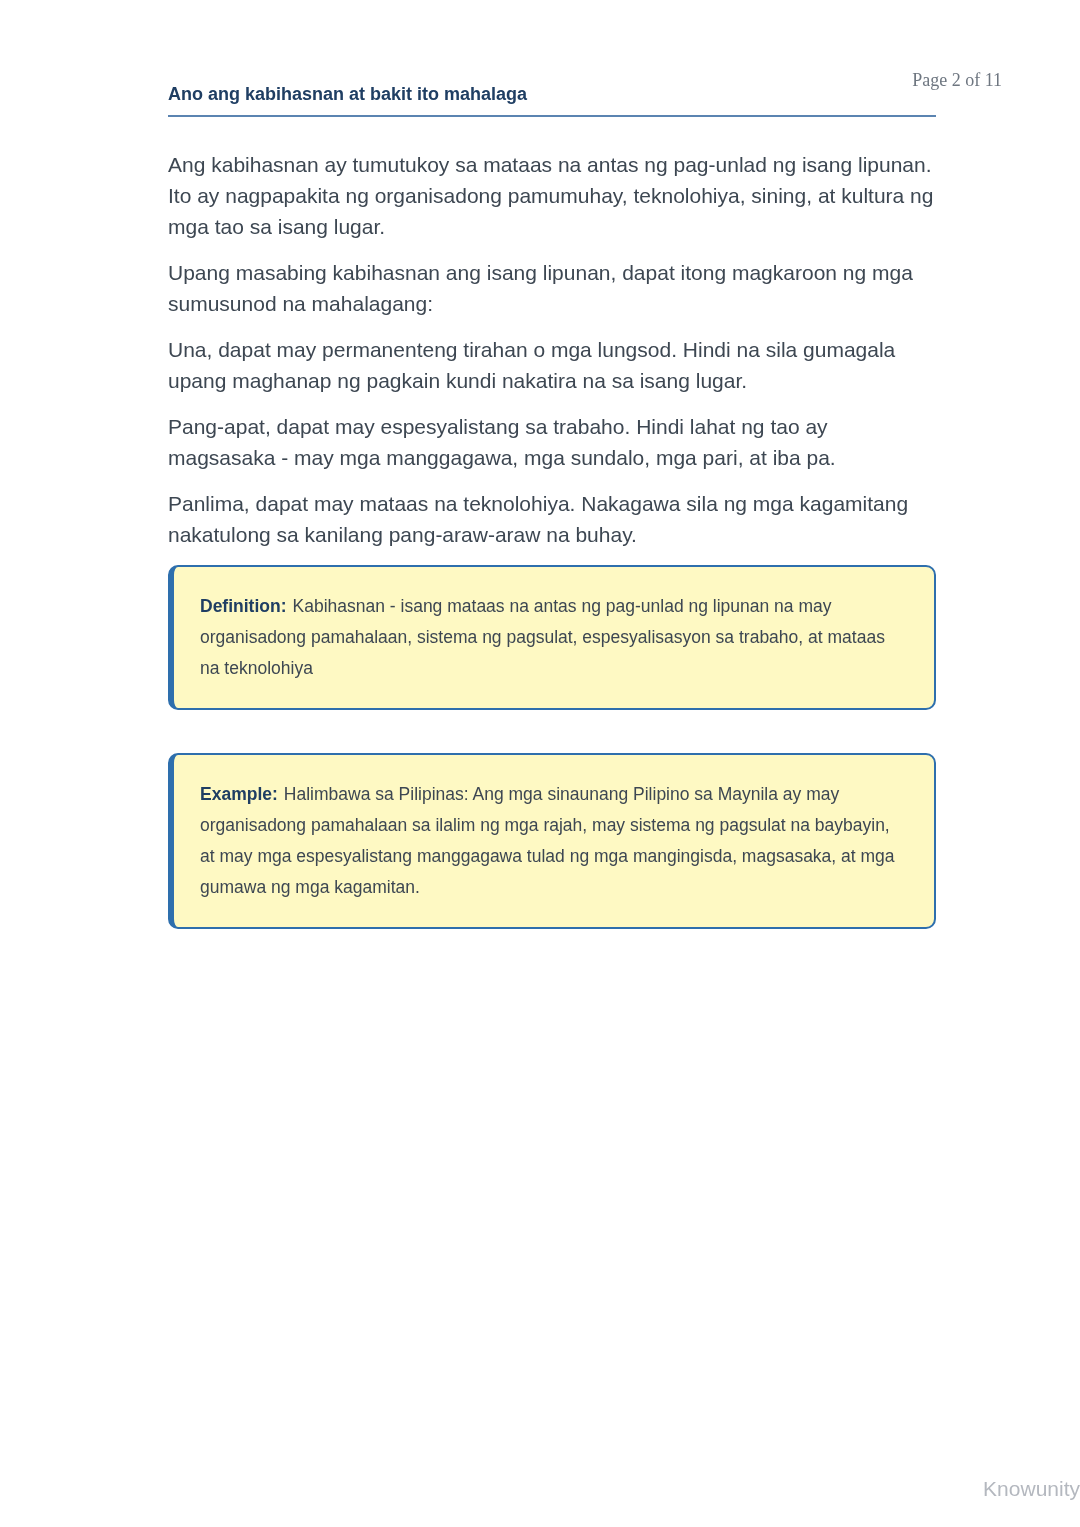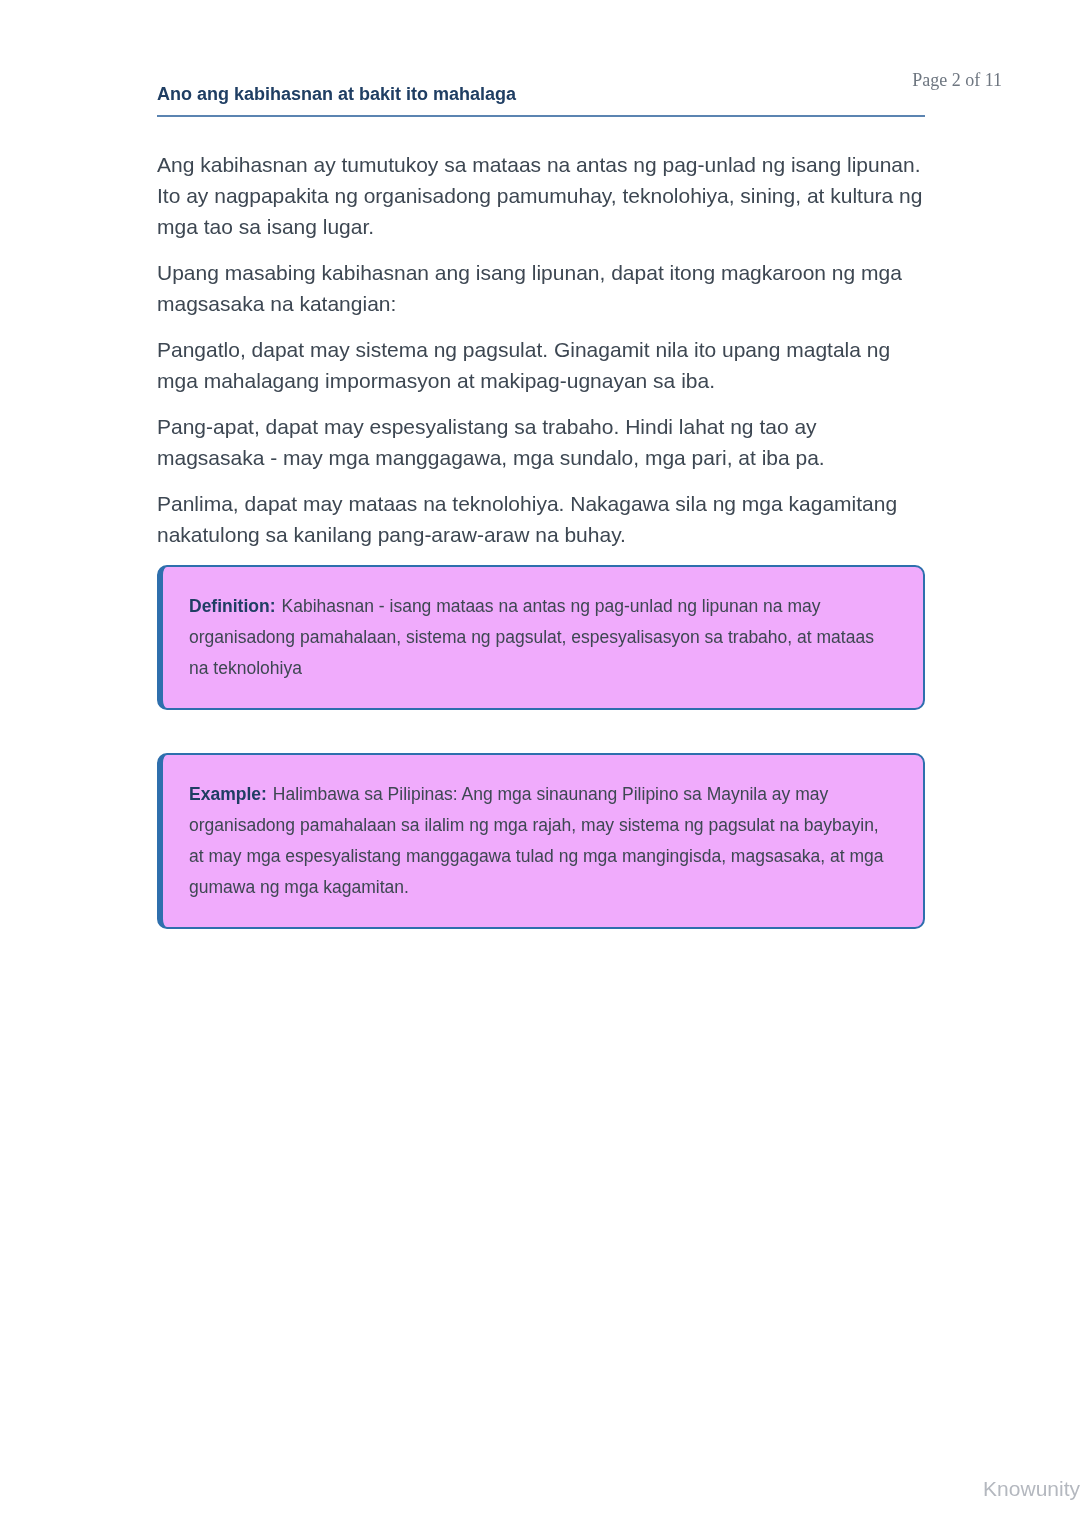--- a/index.html
+++ b/index.html
@@ -18,21 +18,21 @@
     position: absolute;
     top: 26px;
     right: 78px;
     font-family: "Liberation Serif", serif;
     font-size: 18px;
     color: #6e7680;
     margin-top: 44px;
   }
   .content {
     position: absolute;
-    left: 157px;
+    left: 168px;
     top: 84px;
     width: 768px;
   }
   .section-header {
     border-bottom: 2px solid #5b84b1;
     padding-bottom: 10px;
     margin-bottom: 32px;
   }
   .section-header.spaced {
     margin-top: 24px;
@@ -47,21 +47,21 @@
     font-size: 21px;
     line-height: 31px;
     color: #3d4752;
     margin: 0 0 15px 0;
   }
   .callout {
     border: 2px solid #2e6fad;
     border-left-width: 6px;
     border-radius: 10px;
     padding: 24px 26px;
-    background: #f0abfc;
+    background: #fef9c3;
   }
   .callout.definition {
     margin-top: 12px;
   }
   .callout.example {
     margin-top: 43px;
   }
   .callout p {
     margin: 0;
     font-size: 17.5px;
@@ -90,22 +90,22 @@
 
 <div class="content">
 
   <div class="section-header">
     <h2 class="section-heading">Ano ang kabihasnan at bakit ito mahalaga</h2>
   </div>
 
   <p class="body-text">Ang kabihasnan ay tumutukoy sa mataas na antas ng pag-unlad ng isang lipunan. Ito ay nagpapakita ng organisadong pamumuhay, teknolohiya, sining, at kultura ng mga tao sa isang lugar.</p>
 
 
-  <p class="body-text">Upang masabing kabihasnan ang isang lipunan, dapat itong magkaroon ng mga magsasaka na katangian:</p>
-  <p class="body-text">Pangatlo, dapat may sistema ng pagsulat. Ginagamit nila ito upang magtala ng mga mahalagang impormasyon at makipag-ugnayan sa iba.</p>
+  <p class="body-text">Upang masabing kabihasnan ang isang lipunan, dapat itong magkaroon ng mga sumusunod na mahalagang:</p>
+  <p class="body-text">Una, dapat may permanenteng tirahan o mga lungsod. Hindi na sila gumagala upang maghanap ng pagkain kundi nakatira na sa isang lugar.</p>
   <p class="body-text">Pang-apat, dapat may espesyalistang sa trabaho. Hindi lahat ng tao ay magsasaka - may mga manggagawa, mga sundalo, mga pari, at iba pa.</p>
   <p class="body-text">Panlima, dapat may mataas na teknolohiya. Nakagawa sila ng mga kagamitang nakatulong sa kanilang pang-araw-araw na buhay.</p>
 
   <div class="callout definition">
     <p>
       <span class="callout-label">Definition:</span><span>Kabihasnan - isang mataas na antas ng pag-unlad ng lipunan na may organisadong pamahalaan, sistema ng pagsulat, espesyalisasyon sa trabaho, at mataas na teknolohiya</span>
     </p>
   </div>
 
   <div class="callout example">

